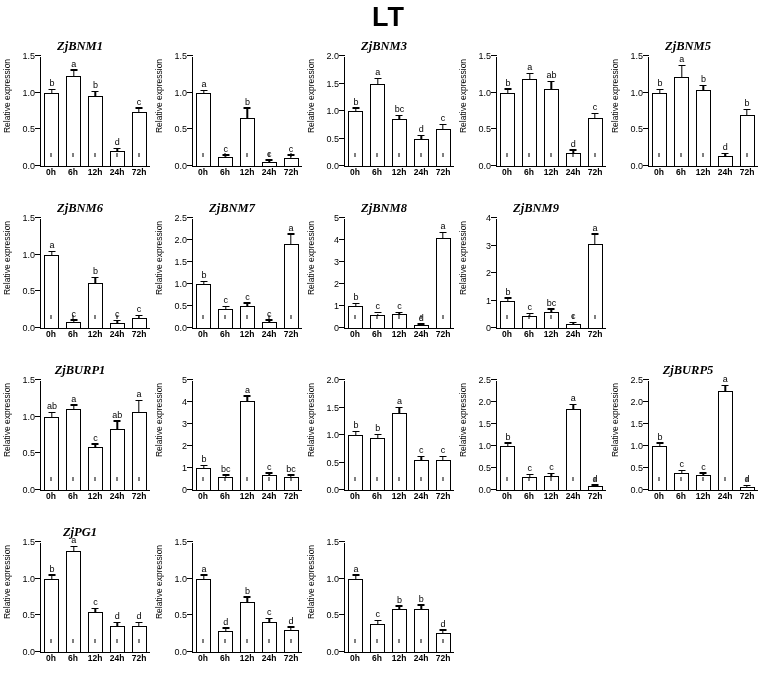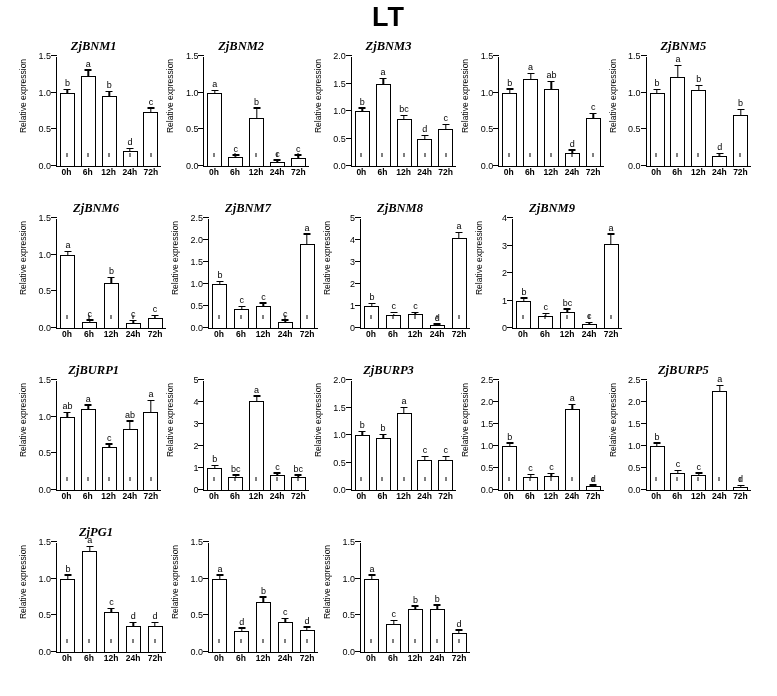--- a/index.html
+++ b/index.html
@@ -13,21 +13,21 @@
   #page-title{
     text-align:center;
     font-size:27px;
     font-weight:bold;
     letter-spacing:1px;
     margin:2px 0 4px 0;
     font-family:"Liberation Sans", sans-serif;
   }
   .grid{
     display:block;
-    padding:0 20px;
+    padding:0 4px;
   }
   .row{
     display:flex;
     flex-direction:row;
     align-items:flex-start;
     margin-bottom:4px;
   }
   .panel{
     width:152px;
     height:158px;
@@ -212,21 +212,20 @@
         </div>
         <div class="xticks">
           <div class="xtick-label" style="position: relative;">0h<div class="xtickmark" style="top: -14px;"></div></div>
           <div class="xtick-label" style="position: relative;">6h<div class="xtickmark" style="top: -14px;"></div></div>
           <div class="xtick-label" style="position: relative;">12h<div class="xtickmark" style="top: -14px;"></div></div>
           <div class="xtick-label" style="position: relative;">24h<div class="xtickmark" style="top: -14px;"></div></div>
           <div class="xtick-label" style="position: relative;">72h<div class="xtickmark" style="top: -14px;"></div></div>
         </div>
       </div>
       <div class="panel">
-        <div class="panel-title">ZjBNM2</div>
         <div class="ylabel">
           <span>Relative expression</span>
         </div>
         <div class="plot">
           <div class="ytick" style="bottom: 0px;"></div>
           <div class="ytick-label" style="bottom: 0px; position: absolute; left: -34px; width: 28px; text-align: right; transform: translateY(50%);">0.0</div>
           <div class="ytick" style="bottom: 36.6667px;"></div>
           <div class="ytick-label" style="bottom: 36.6667px; position: absolute; left: -34px; width: 28px; text-align: right; transform: translateY(50%);">0.5</div>
           <div class="ytick" style="bottom: 73.3333px;"></div>
           <div class="ytick-label" style="bottom: 73.3333px; position: absolute; left: -34px; width: 28px; text-align: right; transform: translateY(50%);">1.0</div>
@@ -780,21 +779,20 @@
         </div>
         <div class="xticks">
           <div class="xtick-label" style="position: relative;">0h<div class="xtickmark" style="top: -14px;"></div></div>
           <div class="xtick-label" style="position: relative;">6h<div class="xtickmark" style="top: -14px;"></div></div>
           <div class="xtick-label" style="position: relative;">12h<div class="xtickmark" style="top: -14px;"></div></div>
           <div class="xtick-label" style="position: relative;">24h<div class="xtickmark" style="top: -14px;"></div></div>
           <div class="xtick-label" style="position: relative;">72h<div class="xtickmark" style="top: -14px;"></div></div>
         </div>
       </div>
       <div class="panel">
-        <div class="panel-title">ZjBURP3</div>
         <div class="ylabel">
           <span>Relative expression</span>
         </div>
         <div class="plot">
           <div class="ytick" style="bottom: 0px;"></div>
           <div class="ytick-label" style="bottom: 0px; position: absolute; left: -34px; width: 28px; text-align: right; transform: translateY(50%);">0.0</div>
           <div class="ytick" style="bottom: 27.5px;"></div>
           <div class="ytick-label" style="bottom: 27.5px; position: absolute; left: -34px; width: 28px; text-align: right; transform: translateY(50%);">0.5</div>
           <div class="ytick" style="bottom: 55px;"></div>
           <div class="ytick-label" style="bottom: 55px; position: absolute; left: -34px; width: 28px; text-align: right; transform: translateY(50%);">1.0</div>

